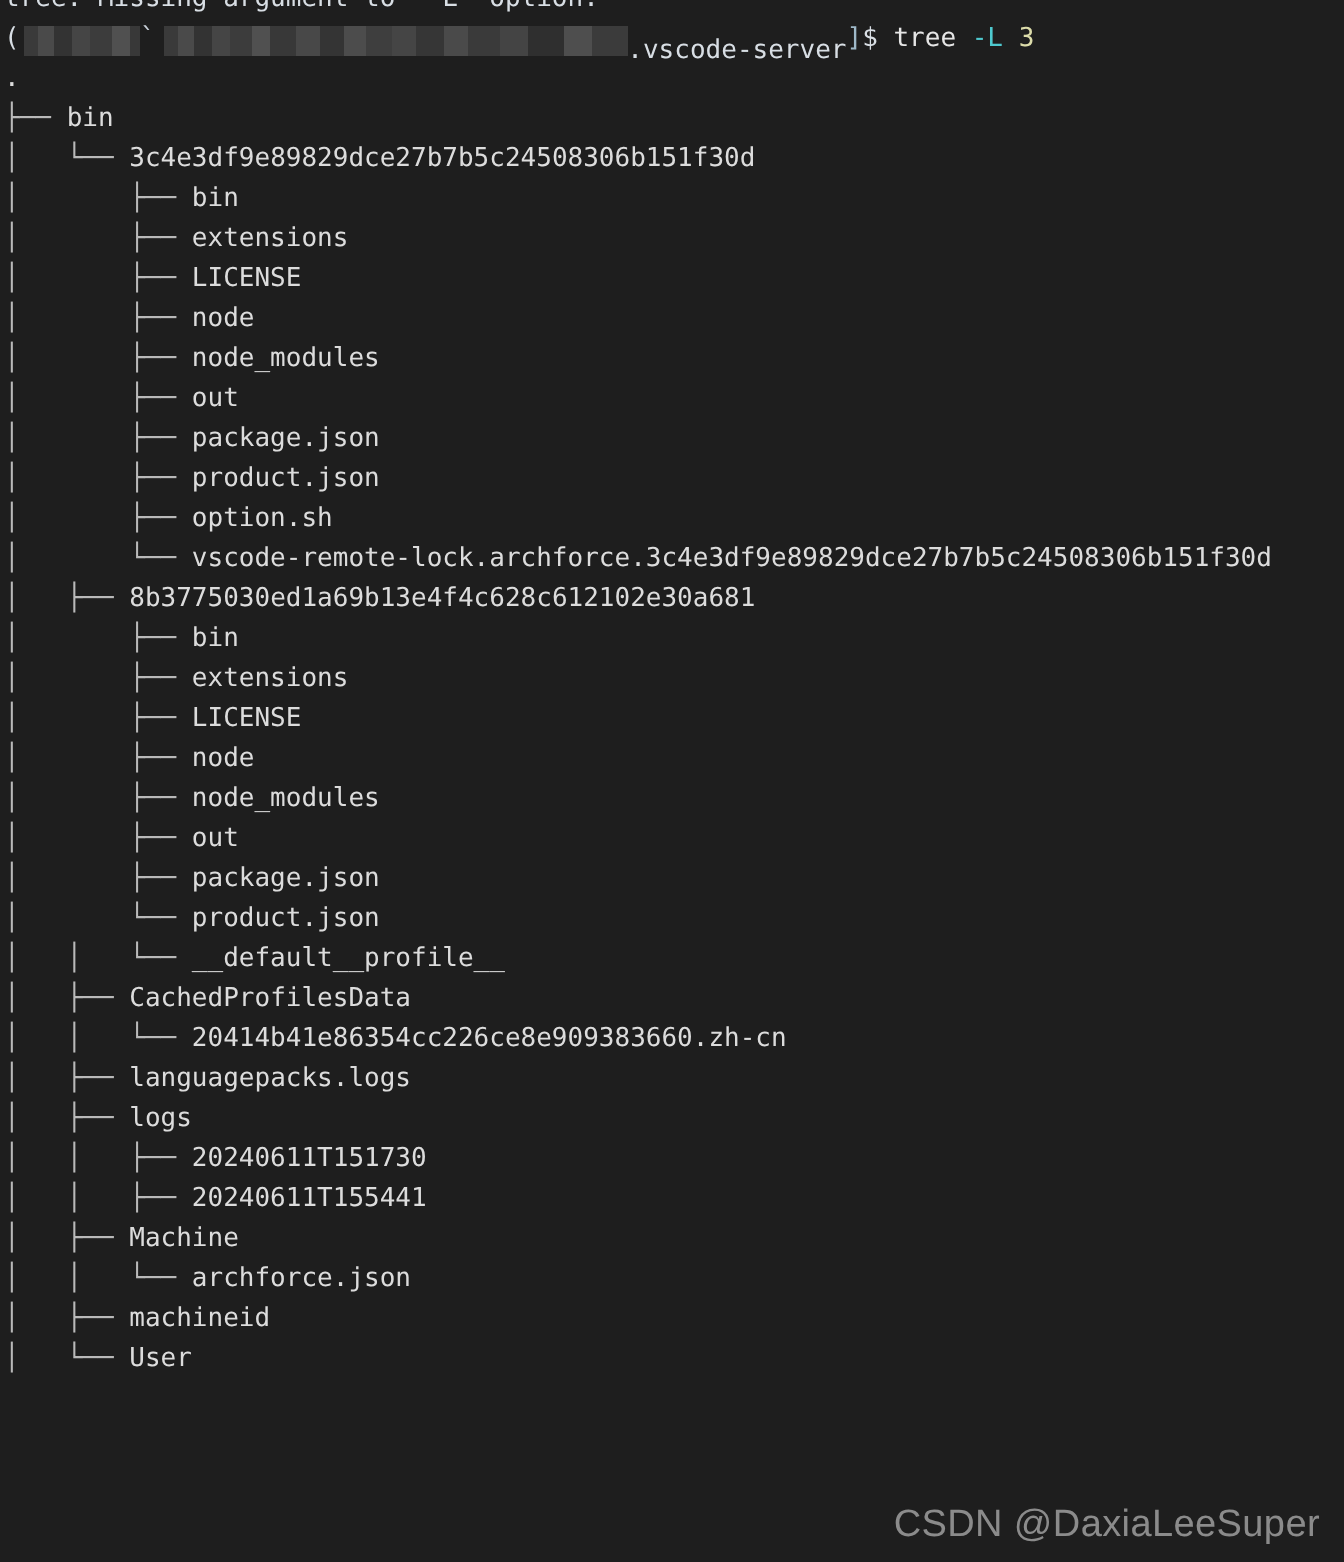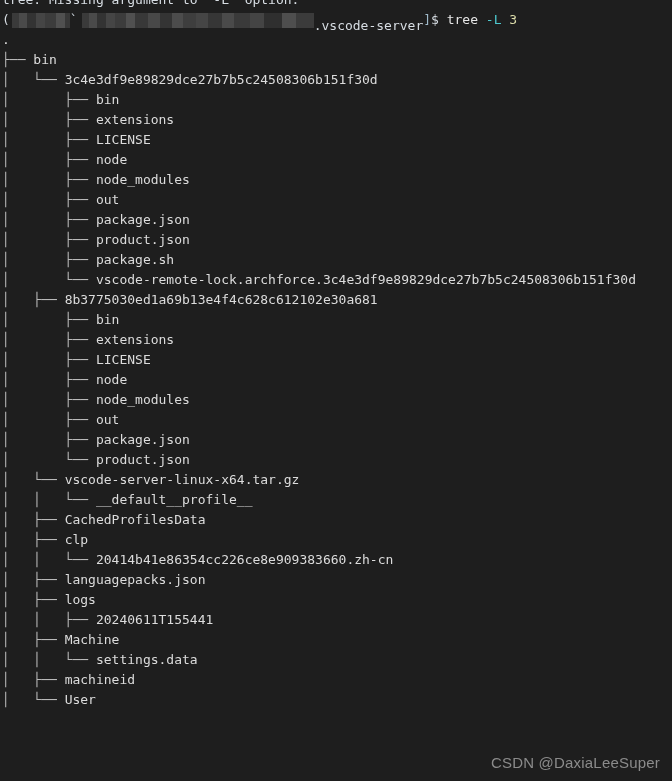--- a/index.html
+++ b/index.html
@@ -105,21 +105,21 @@
     color: #b9b9b9;
   }
   .name { color: #dcdcdc; }
 
   .watermark {
     position: absolute;
     right: 12px;
     bottom: 8px;
     color: #8b8b8b;
     font-family: "Liberation Sans", sans-serif;
-    font-size: 15px;
+    font-size: 19px;
     letter-spacing: 0.2px;
     white-space: nowrap;
   }
 </style>
 </head>
 <body>
 
 <div id="terminal">
 
   <div class="scrollback">tree: Missing argument to `-L' option.</div>
@@ -136,41 +136,40 @@
         <div class="line"><span class="tree-glyph">├── </span><span class="name">bin</span></div>
         <div class="line"><span class="tree-glyph">│   └── </span><span class="name">3c4e3df9e89829dce27b7b5c24508306b151f30d</span></div>
         <div class="line"><span class="tree-glyph">│       ├── </span><span class="name">bin</span></div>
         <div class="line"><span class="tree-glyph">│       ├── </span><span class="name">extensions</span></div>
         <div class="line"><span class="tree-glyph">│       ├── </span><span class="name">LICENSE</span></div>
         <div class="line"><span class="tree-glyph">│       ├── </span><span class="name">node</span></div>
         <div class="line"><span class="tree-glyph">│       ├── </span><span class="name">node_modules</span></div>
         <div class="line"><span class="tree-glyph">│       ├── </span><span class="name">out</span></div>
         <div class="line"><span class="tree-glyph">│       ├── </span><span class="name">package.json</span></div>
         <div class="line"><span class="tree-glyph">│       ├── </span><span class="name">product.json</span></div>
-        <div class="line"><span class="tree-glyph">│       ├── </span><span class="name">package.sh</span></div>
+        <div class="line"><span class="tree-glyph">│       ├── </span><span class="name">option.sh</span></div>
         <div class="line"><span class="tree-glyph">│       └── </span><span class="name">vscode-remote-lock.archforce.3c4e3df9e89829dce27b7b5c24508306b151f30d</span></div>
         <div class="line"><span class="tree-glyph">│   ├── </span><span class="name">8b3775030ed1a69b13e4f4c628c612102e30a681</span></div>
         <div class="line"><span class="tree-glyph">│       ├── </span><span class="name">bin</span></div>
         <div class="line"><span class="tree-glyph">│       ├── </span><span class="name">extensions</span></div>
         <div class="line"><span class="tree-glyph">│       ├── </span><span class="name">LICENSE</span></div>
         <div class="line"><span class="tree-glyph">│       ├── </span><span class="name">node</span></div>
         <div class="line"><span class="tree-glyph">│       ├── </span><span class="name">node_modules</span></div>
         <div class="line"><span class="tree-glyph">│       ├── </span><span class="name">out</span></div>
         <div class="line"><span class="tree-glyph">│       ├── </span><span class="name">package.json</span></div>
         <div class="line"><span class="tree-glyph">│       └── </span><span class="name">product.json</span></div>
-        <div class="line"><span class="tree-glyph">│   └── </span><span class="name">vscode-server-linux-x64.tar.gz</span></div>
         <div class="line"><span class="tree-glyph">│   │   └── </span><span class="name">__default__profile__</span></div>
         <div class="line"><span class="tree-glyph">│   ├── </span><span class="name">CachedProfilesData</span></div>
-        <div class="line"><span class="tree-glyph">│   ├── </span><span class="name">clp</span></div>
         <div class="line"><span class="tree-glyph">│   │   └── </span><span class="name">20414b41e86354cc226ce8e909383660.zh-cn</span></div>
-        <div class="line"><span class="tree-glyph">│   ├── </span><span class="name">languagepacks.json</span></div>
+        <div class="line"><span class="tree-glyph">│   ├── </span><span class="name">languagepacks.logs</span></div>
         <div class="line"><span class="tree-glyph">│   ├── </span><span class="name">logs</span></div>
+        <div class="line"><span class="tree-glyph">│   │   ├── </span><span class="name">20240611T151730</span></div>
         <div class="line"><span class="tree-glyph">│   │   ├── </span><span class="name">20240611T155441</span></div>
         <div class="line"><span class="tree-glyph">│   ├── </span><span class="name">Machine</span></div>
-        <div class="line"><span class="tree-glyph">│   │   └── </span><span class="name">settings.data</span></div>
+        <div class="line"><span class="tree-glyph">│   │   └── </span><span class="name">archforce.json</span></div>
         <div class="line"><span class="tree-glyph">│   ├── </span><span class="name">machineid</span></div>
         <div class="line"><span class="tree-glyph">│   └── </span><span class="name">User</span></div>
       </div>
 
   </div>
 
   <div class="watermark">CSDN @DaxiaLeeSuper</div>
 
 </div>
 

